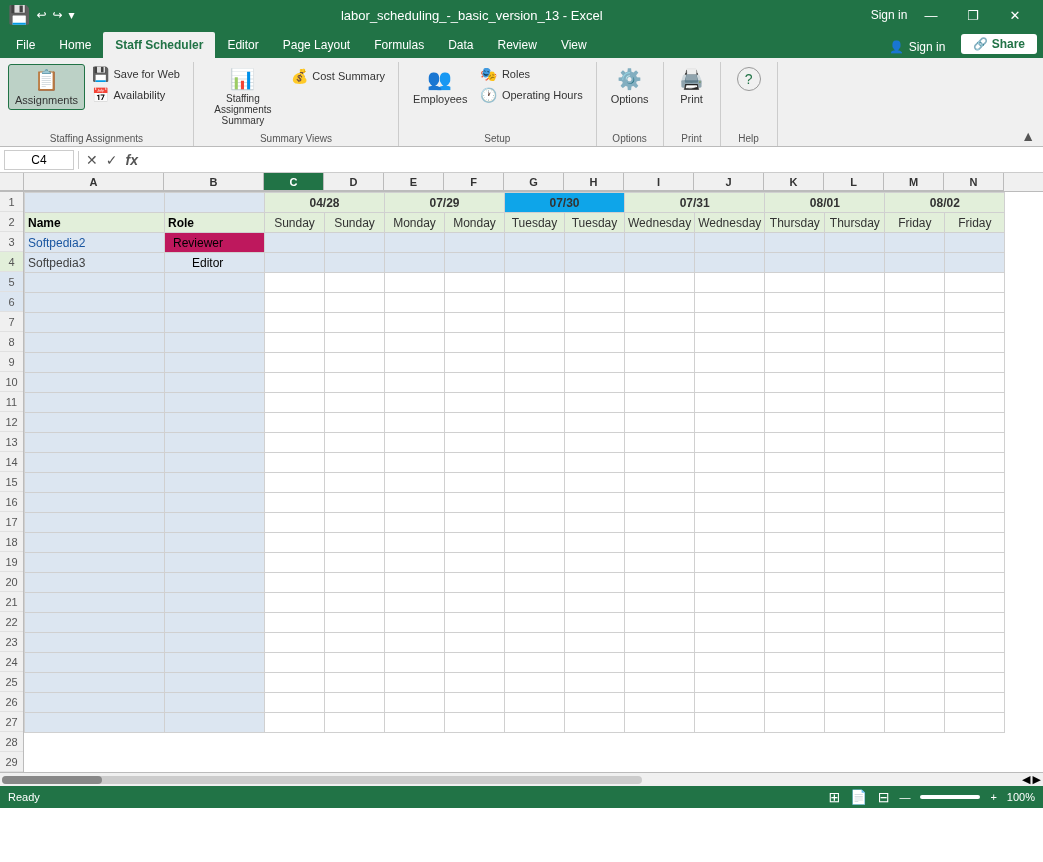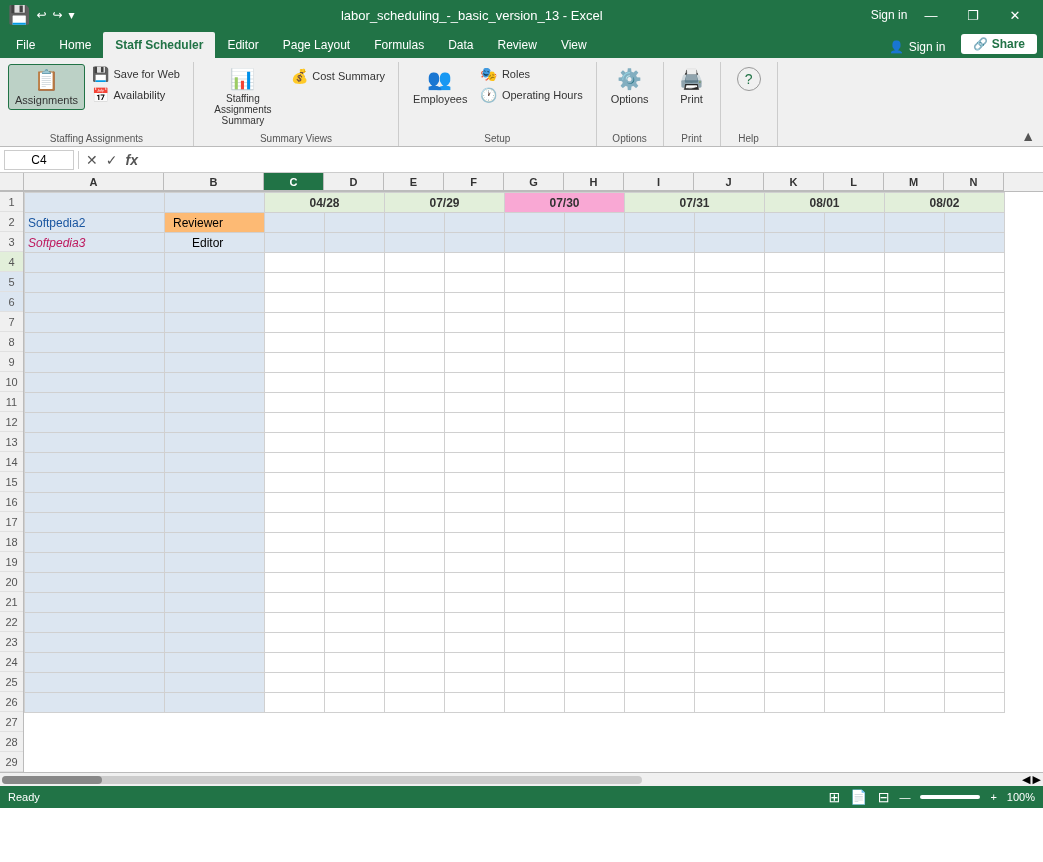--- a/index.html
+++ b/index.html
@@ -513,52 +513,68 @@
         </colgroup>
         <tbody>
 
           <tr>
             <td style="background:#dce6f1;"></td>
             <td style="background:#dce6f1;"></td>
             <td class="header-date" colspan="2" style="text-align:center; background:#e2efda;">04/28</td>
 
             <td class="header-date" colspan="2" style="text-align:center; background:#e2efda;">07/29</td>
 
-            <td class="header-date" colspan="2" style="text-align:center; background:#f9a8d4;">07/30</td>
+            <td class="header-date" colspan="2" style="text-align:center; background:#0ea5e9;">07/30</td>
 
             <td class="header-date" colspan="2" style="text-align:center; background:#e2efda;">07/31</td>
 
             <td class="header-date" colspan="2" style="text-align:center; background:#e2efda;">08/01</td>
 
             <td class="header-date" colspan="2" style="text-align:center; background:#e2efda;">08/02</td>
 
           </tr>
 
+          <tr>
+            <td class="header-bg" style="font-weight:bold; background:#e2efda;">Name</td>
+            <td class="header-bg" style="font-weight:bold; background:#e2efda;">Role</td>
+            <td class="header-day" style="text-align:center; background:#e2efda;">Sunday</td>
+            <td class="header-day" style="text-align:center; background:#e2efda;">Sunday</td>
+            <td class="header-day" style="text-align:center; background:#e2efda;">Monday</td>
+            <td class="header-day" style="text-align:center; background:#e2efda;">Monday</td>
+            <td class="header-day" style="text-align:center; background:#e2efda;">Tuesday</td>
+            <td class="header-day" style="text-align:center; background:#e2efda;">Tuesday</td>
+            <td class="header-day" style="text-align:center; background:#e2efda;">Wednesday</td>
+            <td class="header-day" style="text-align:center; background:#e2efda;">Wednesday</td>
+            <td class="header-day" style="text-align:center; background:#e2efda;">Thursday</td>
+            <td class="header-day" style="text-align:center; background:#e2efda;">Thursday</td>
+            <td class="header-day" style="text-align:center; background:#e2efda;">Friday</td>
+            <td class="header-day" style="text-align:center; background:#e2efda;">Friday</td>
+          </tr>
 
 
 
           <tr>
             <td class="cell-name" style="color:#1a56a0; background:#dce6f1;">Softpedia2</td>
-            <td style="background:#fdba74;padding-left:8px;">Reviewer</td>
+            <td style="background:#be185d;padding-left:8px;">Reviewer</td>
             <td style="background:#dce6f1;"></td>
             <td style="background:#dce6f1;"></td>
             <td style="background:#dce6f1;"></td>
             <td style="background:#dce6f1;"></td>
             <td style="background:#dce6f1;"></td>
             <td style="background:#dce6f1;"></td>
             <td style="background:#dce6f1;"></td>
             <td style="background:#dce6f1;"></td>
             <td style="background:#dce6f1;"></td>
             <td style="background:#dce6f1;"></td>
             <td style="background:#dce6f1;"></td>
             <td style="background:#dce6f1;"></td>
           </tr>
 
           <tr>
-            <td class="cell-name" style="color:#be185d; background:#dce6f1;font-style:italic;">Softpedia3</td>
+            <td class="cell-name" style="color:#404040; background:#dce6f1;">Softpedia3</td>
             <td style="background:#dce6f1;padding-left:27px;">Editor</td>
             <td style="background:#dce6f1;"></td>
             <td style="background:#dce6f1;"></td>
             <td style="background:#dce6f1;"></td>
             <td style="background:#dce6f1;"></td>
             <td style="background:#dce6f1;"></td>
             <td style="background:#dce6f1;"></td>
             <td style="background:#dce6f1;"></td>
             <td style="background:#dce6f1;"></td>
             <td style="background:#dce6f1;"></td>

